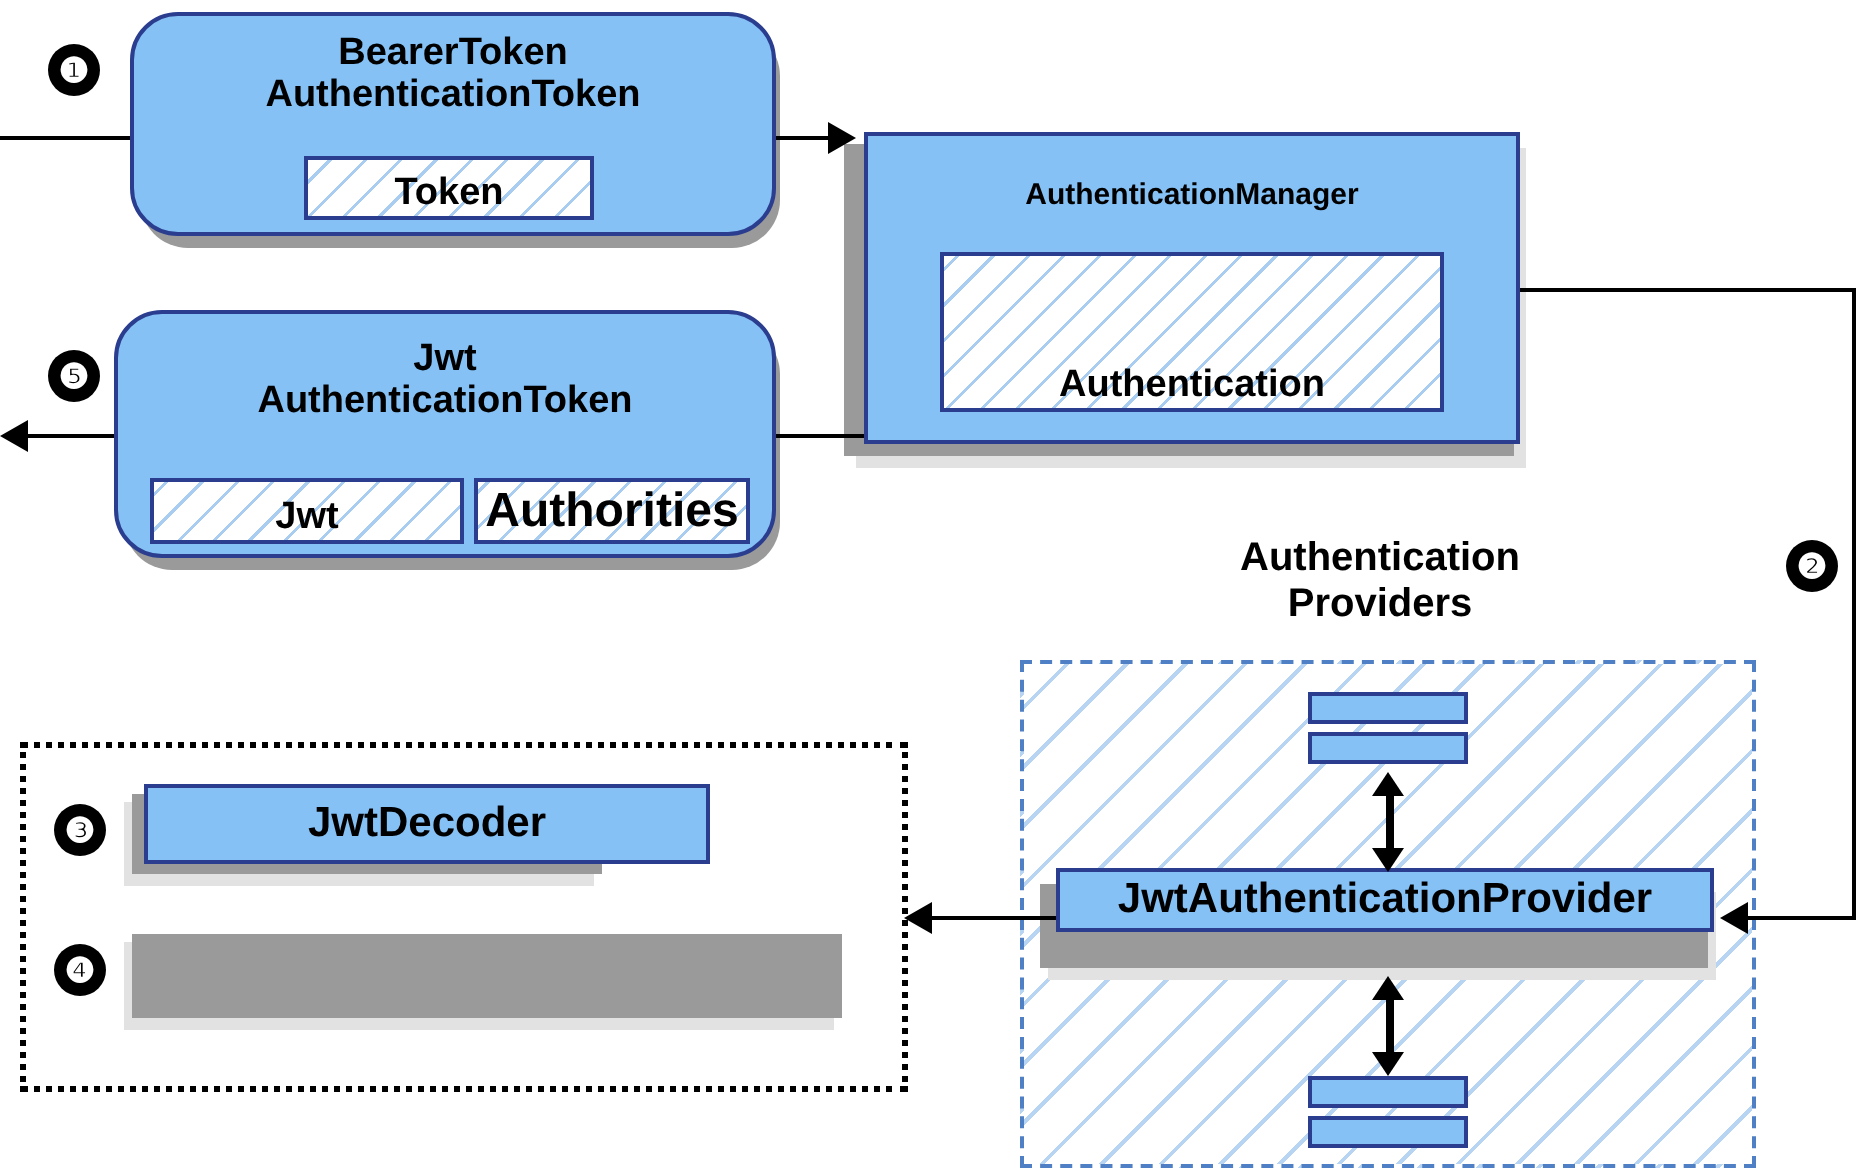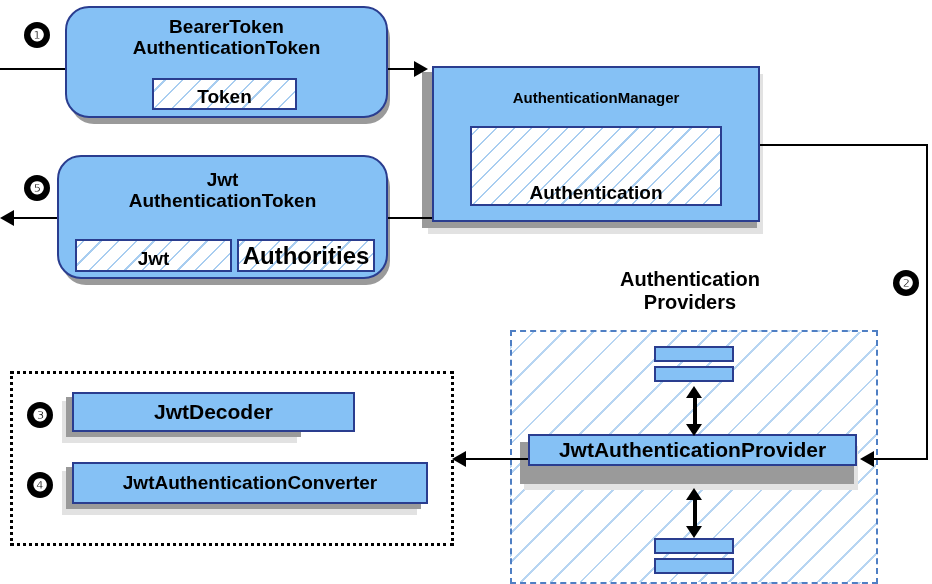--- a/index.html
+++ b/index.html
@@ -262,17 +262,14 @@
   <div class="group-dotted-black" style="left:10px; top:371px; width:444px; height:175px;"></div>
 
   <div class="shadow-light" style="left:62px; top:401px; width:235px; height:42px;"></div>
   <div class="shadow-dark" style="left:66px; top:397px; width:235px; height:40px;"></div>
   <div class="node" style="left:72px; top:392px; width:283px; height:40px; font-size:21px;">
     <span>JwtDecoder</span>
   </div>
 
   <div class="shadow-light" style="left:62px; top:471px; width:355px; height:44px;"></div>
   <div class="shadow-dark" style="left:66px; top:467px; width:355px; height:42px;"></div>
-  <div class="node" style="left:72px; top:462px; width:356px; height:42px; font-size:19px;">
-    <span>JwtAuthenticationConverter</span>
-  </div>
 
 </div>
 
 </body></html>

